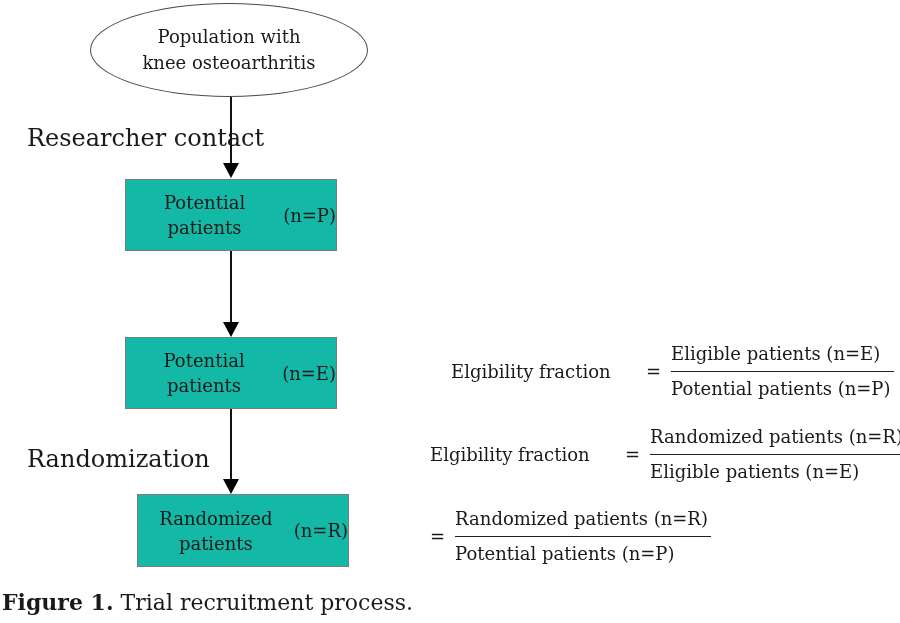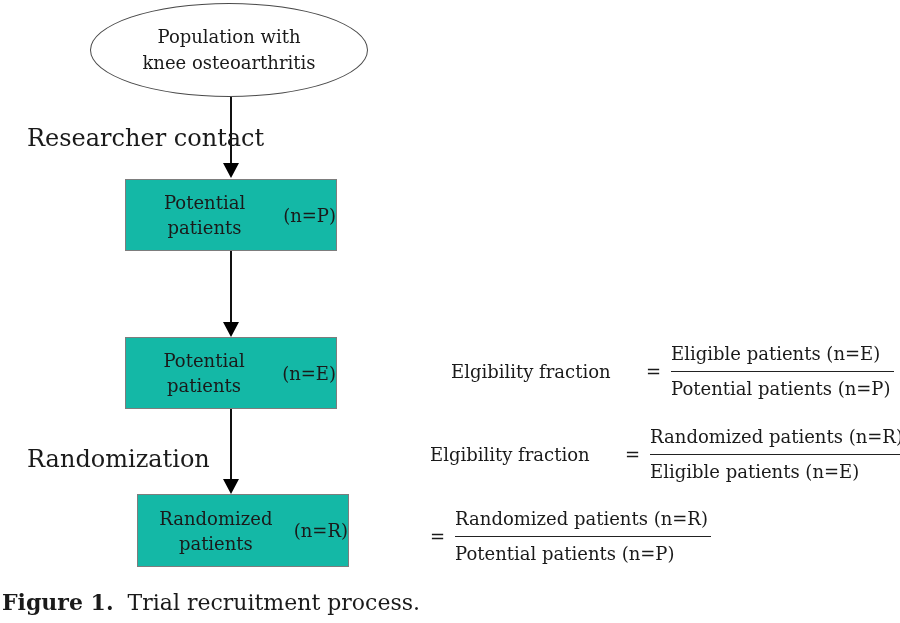--- a/index.html
+++ b/index.html
@@ -116,21 +116,21 @@
   
   .caption {
     position: absolute;
     left: 2px;
     top: 589px;
     font-size: 22px;
     white-space: nowrap;
   }
   .caption .caption-bold {
     font-weight: bold;
-    margin-right: 14px;
+    margin-right: 7px;
     text-align: right;
   }
 </style>
 </head>
 <body>
 
 <div class="canvas">
 
   <div class="ellipse">
     <div>Population with</div>

